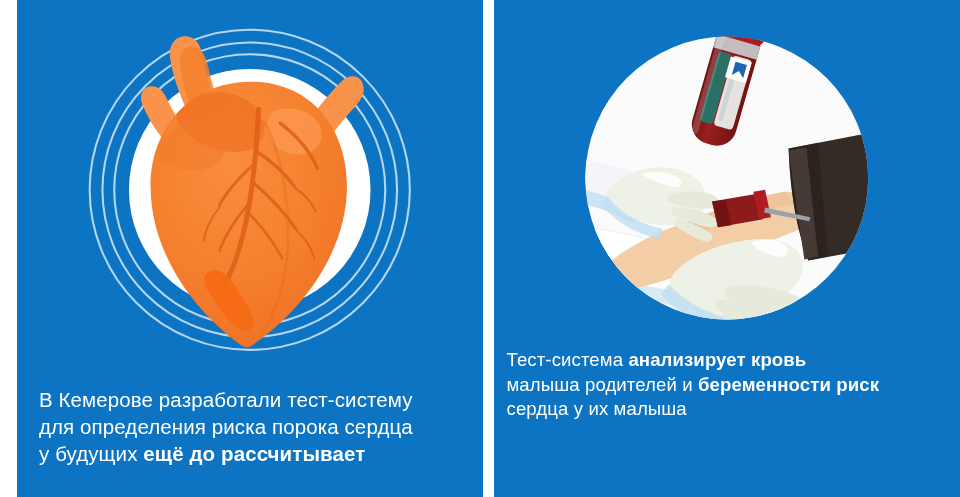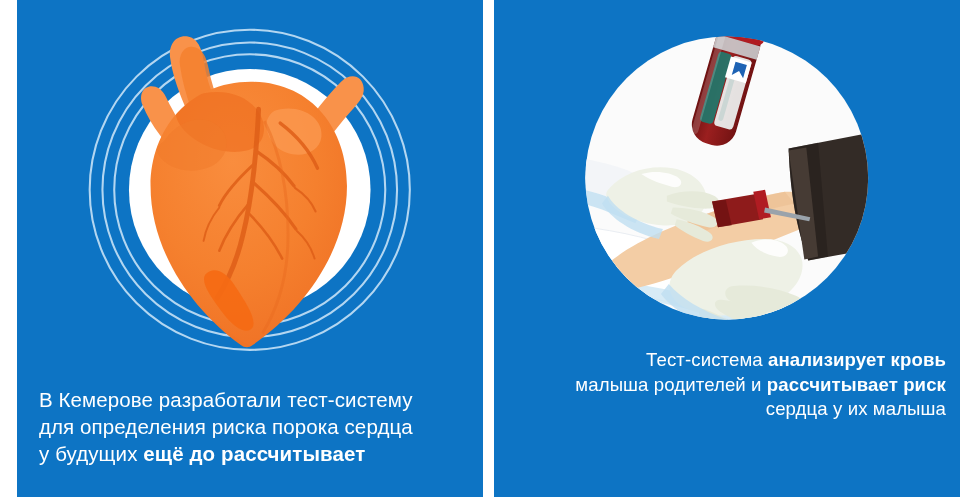--- a/index.html
+++ b/index.html
@@ -26,21 +26,21 @@
 
   
   .caption {
     position:absolute; left:0; width:100%;
     color:#ffffff;
     line-height:1.32;
     letter-spacing:.1px;
     -webkit-font-smoothing:antialiased;
   }
   .caption-left  { top:386px; padding:0 18px 0 22px; font-size:20.5px; }
-  .caption-right { top:348px; padding:0 14px 0 12px; font-size:18.6px;text-align:right; }
+  .caption-right { top:348px; padding:0 14px 0 12px; font-size:18.6px; }
   .caption p { margin:0; font-weight:400; }
   .caption b { font-weight:700; }
 </style>
 </head>
 <body style="background: rgb(13, 116, 196);">
 
 <div class="infographic">
 
   <section class="panel panel-left" style="background: rgb(13, 116, 196);">
 
@@ -219,18 +219,18 @@
             <path d="M240 58 L252 58 L252 72 L246 66 L240 72 Z" fill="#1e63b4"></path>
             <rect x="216" y="22" width="7" height="118" rx="3.5" fill="#ffffff" opacity=".18"></rect>
           </g>
 
         </g>
       </svg>
     </div>
 
     <div class="caption caption-right" style="color: rgb(255, 255, 255);">
       <p><span>Тест-система </span><b>анализирует кровь</b></p>
-      <p><span>малыша родителей и </span><b>рассчитывает риск</b></p>
+      <p><span>малыша родителей и </span><b>беременности риск</b></p>
       <p><span>сердца у их малыша</span></p>
     </div>
   </section>
 
 </div>
 
 </body></html>

